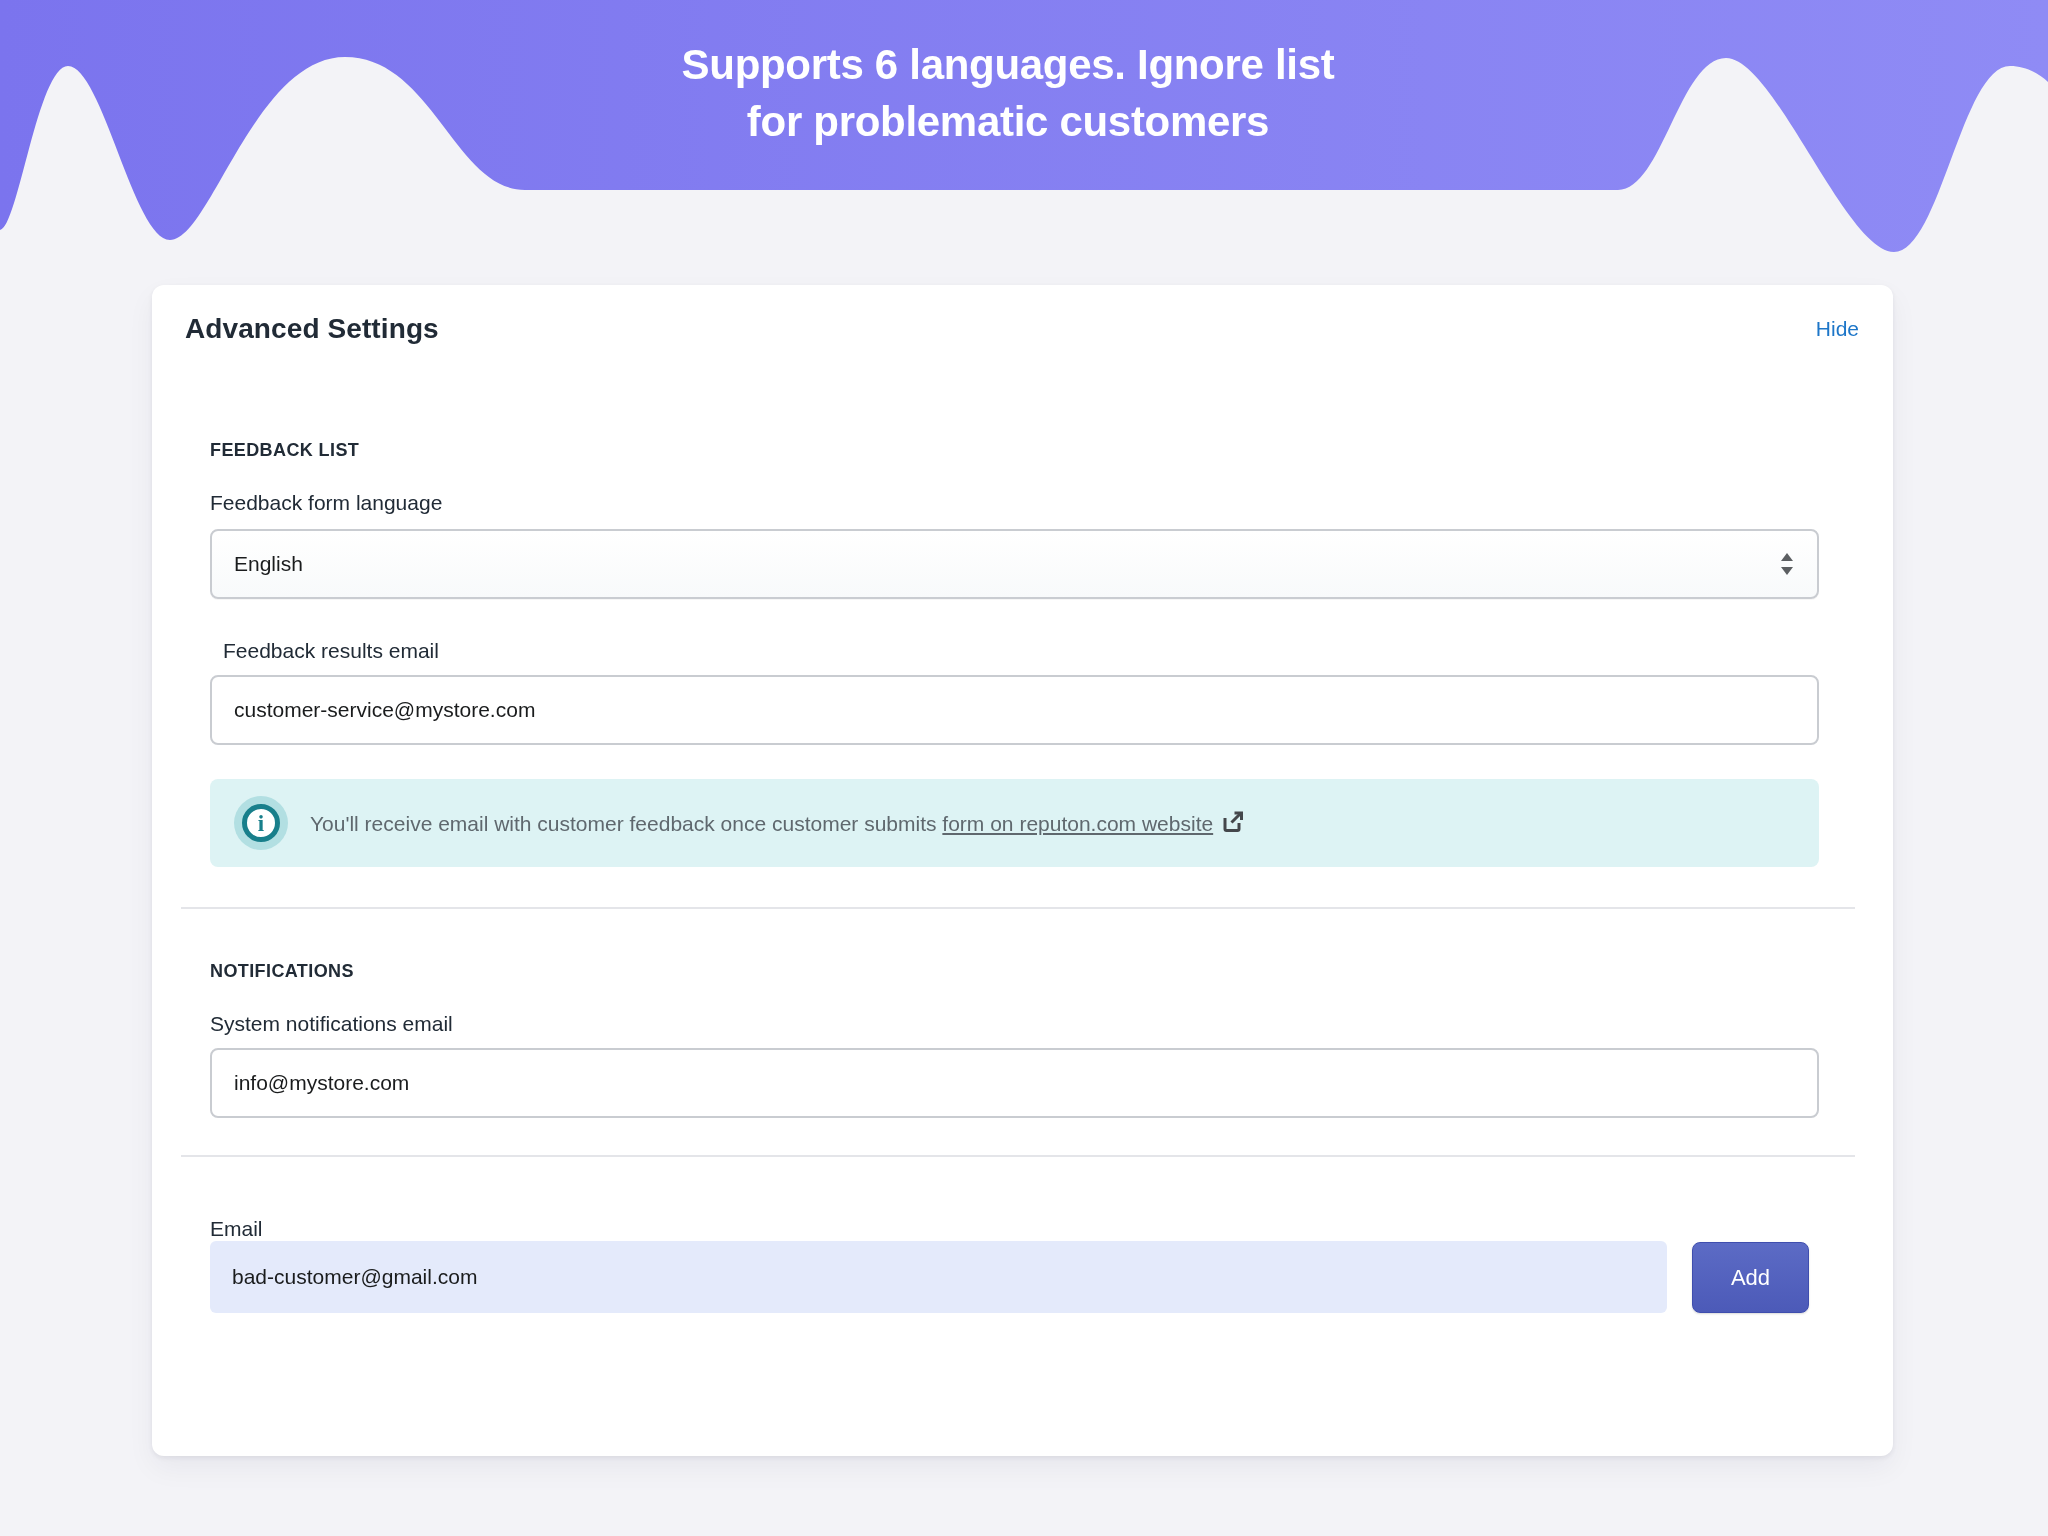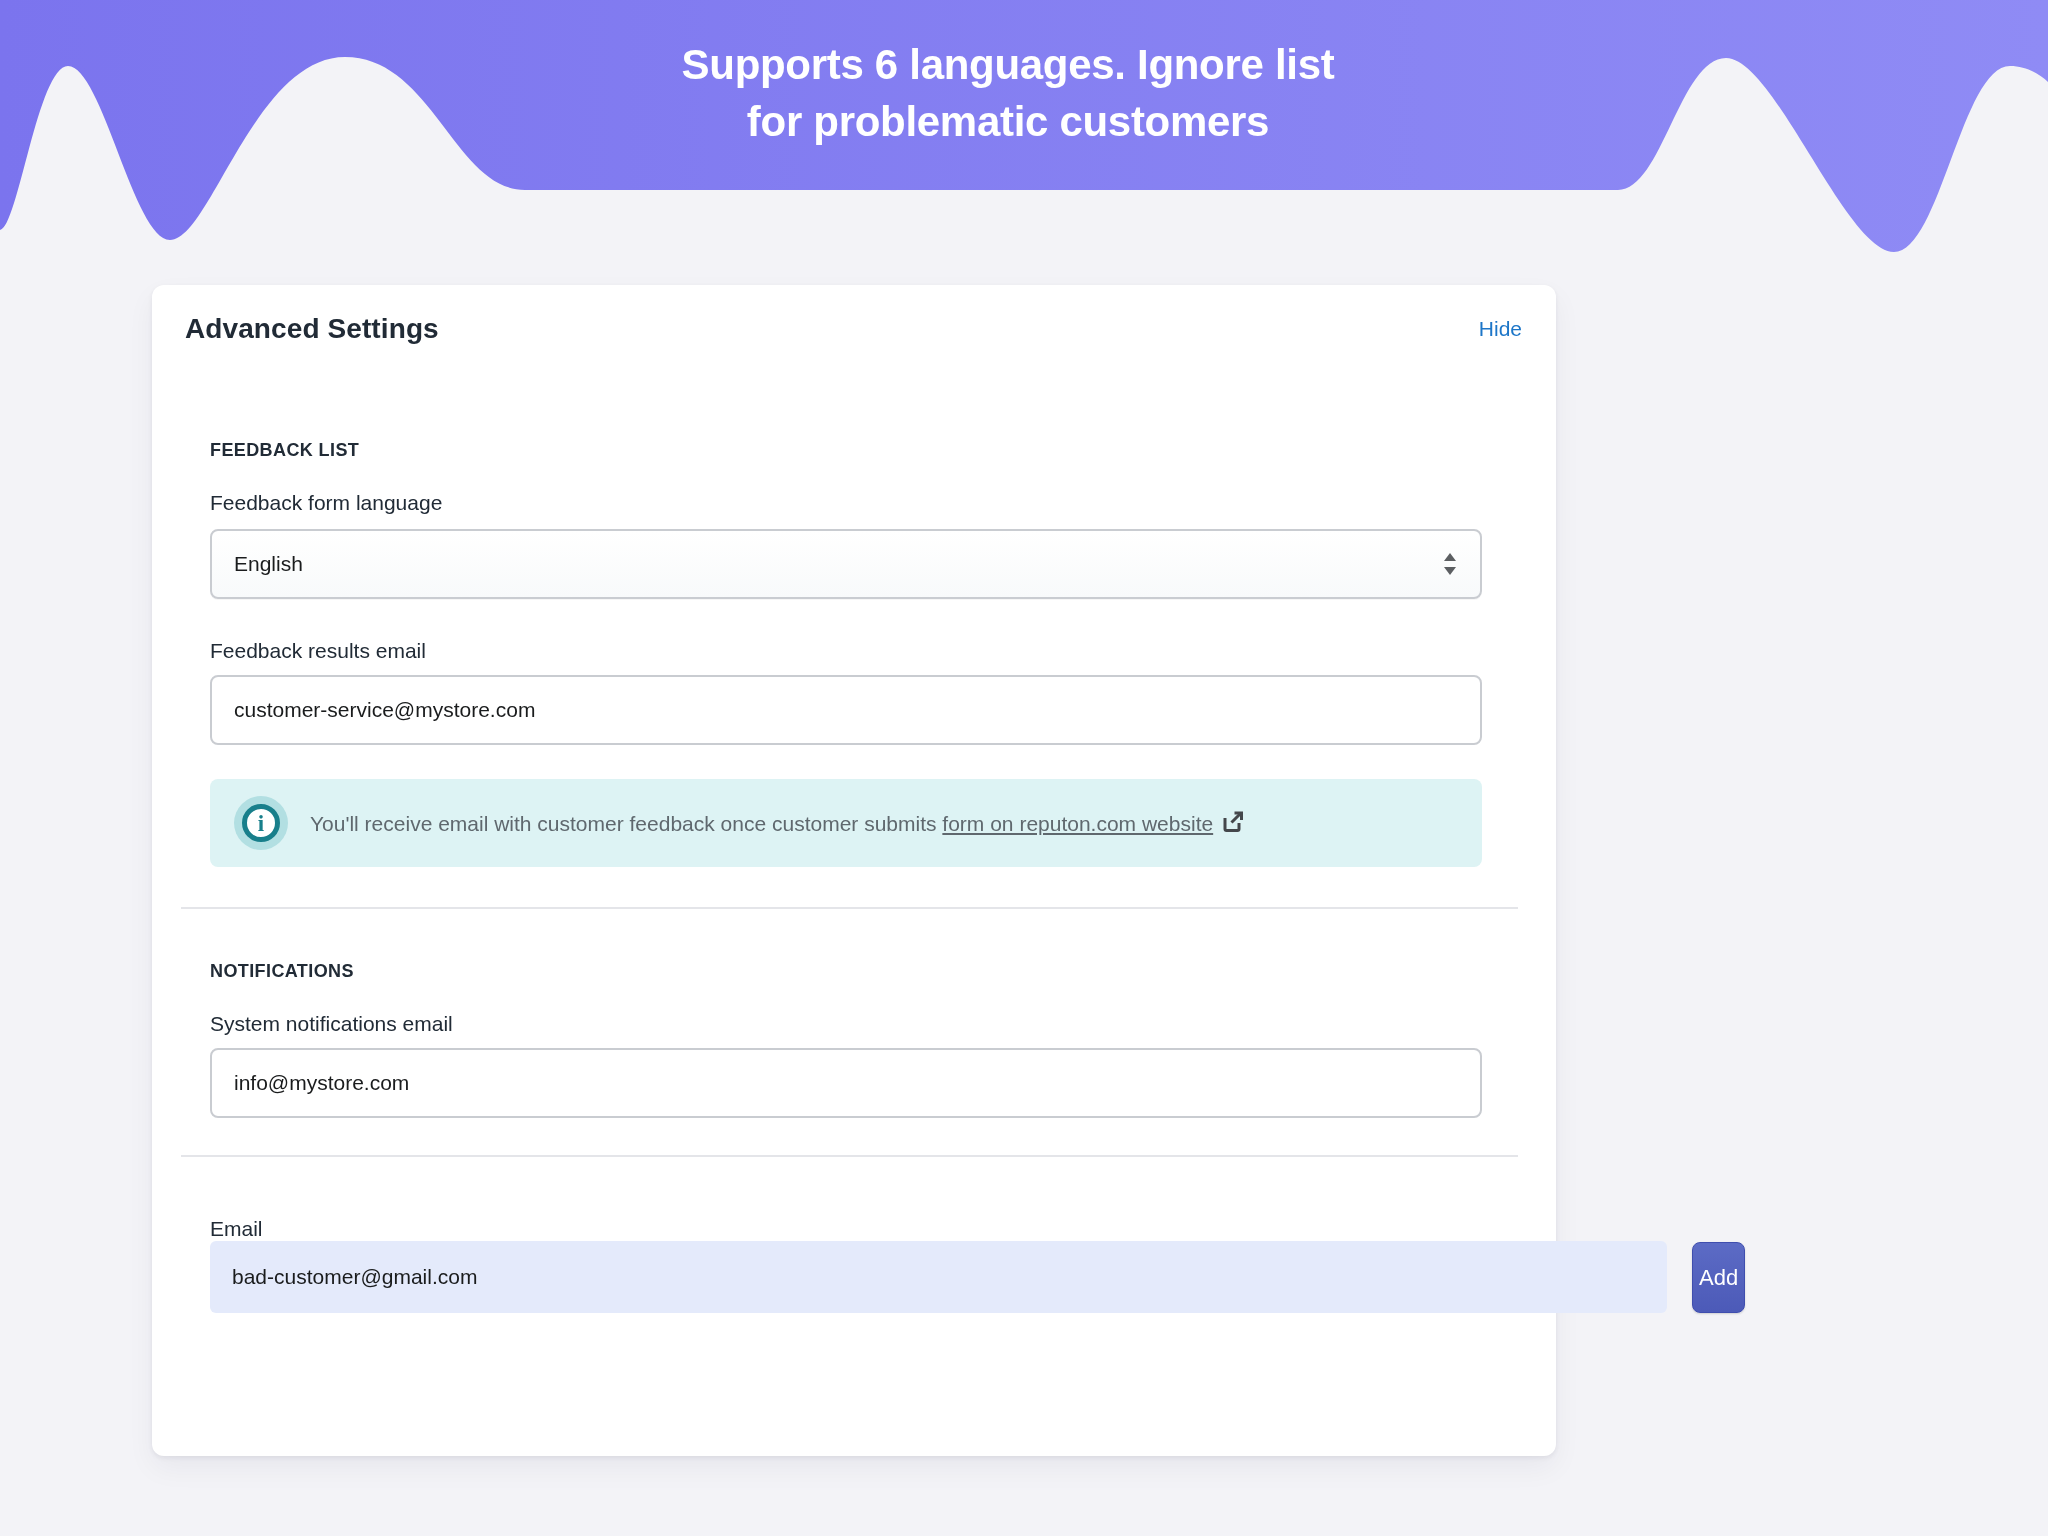--- a/index.html
+++ b/index.html
@@ -15,21 +15,21 @@
   
   .hdr-wave{position:absolute;top:0;left:0;display:block;}
   .hdr-text{
     position:absolute;top:36px;left:0;width:2016px;
     text-align:center;color:#ffffff;
     font-size:42px;line-height:1.36;font-weight:700;letter-spacing:-0.3px;
   }
 
   
   .card{
-    position:absolute;left:152px;top:285px;width:1404px;height:1171px;
+    position:absolute;left:152px;top:285px;width:1741px;height:1171px;
     background:#ffffff;border-radius:12px;
     box-shadow:0 2px 5px rgba(25,28,60,.07), 0 12px 28px rgba(25,28,60,.05);
     box-sizing:border-box;
   }
   .card-header{
     display:flex;justify-content:space-between;align-items:center;
     padding:28px 34px 0 33px;
   }
   .card-title{font-size:28px;font-weight:700;color:#212b36;letter-spacing:.1px;}
   .hide-link{font-size:21px;color:#1d76c8;text-decoration:none;cursor:pointer;}
@@ -92,21 +92,21 @@
     width:117px;height:71px;border-radius:8px;cursor:pointer;
     background:linear-gradient(#5c6bc5,#4c5ab8);
     border:1px solid #3f4eae;
     color:#ffffff;font-size:22px;font-family:"Liberation Sans", sans-serif;
     box-shadow:0 1px 2px rgba(0,0,0,.15);
   }
 
   
   .mt-sec1{margin-top:95px;}
   .mt-label{margin-top:30px;}
-  .mt-label2{margin-top:40px;}
+  .mt-label2{margin-top:40px;margin-left:13px;}
   .mt-input{margin-top:12px;}
   .mt-div1{margin-top:40px;}
   .mt-sech{margin-top:52px;}
   .mt-sech2{margin-top:56px;}
   .mt-div2{margin-top:37px;}
   .mt-bl-label{margin-top:60px;}
 </style>
 </head>
 <body>
 

